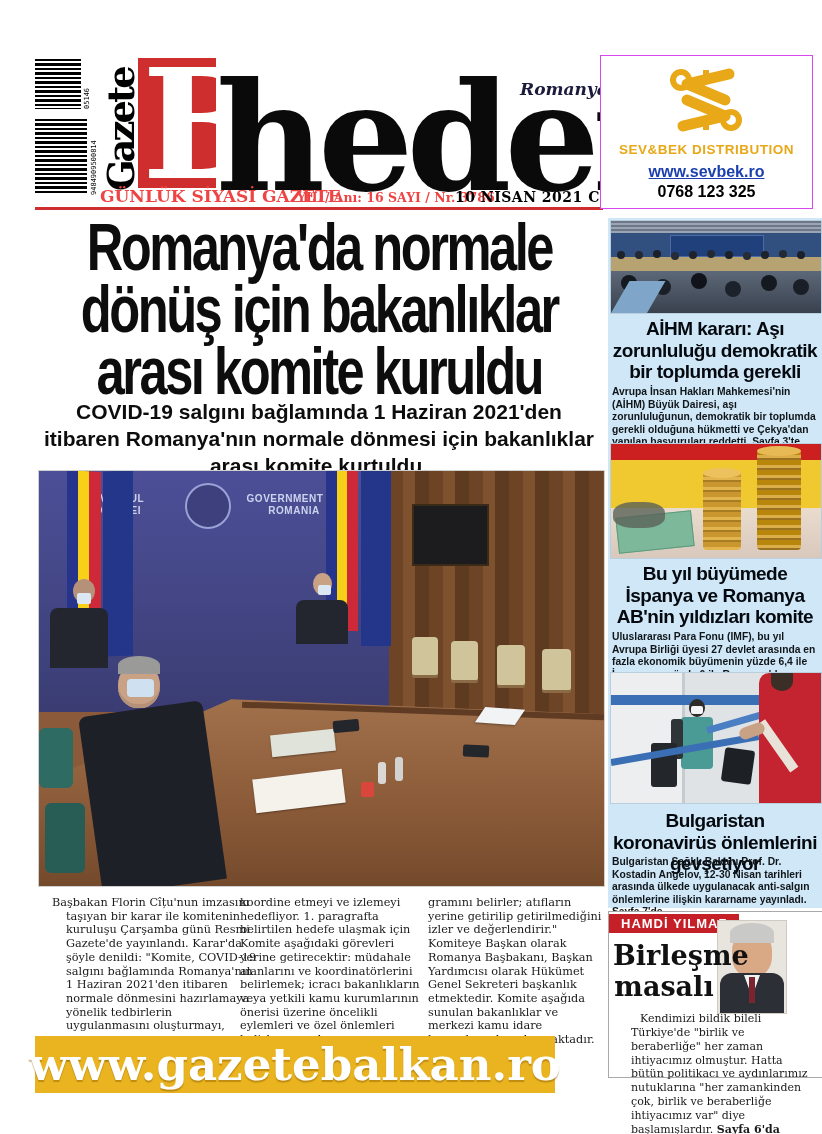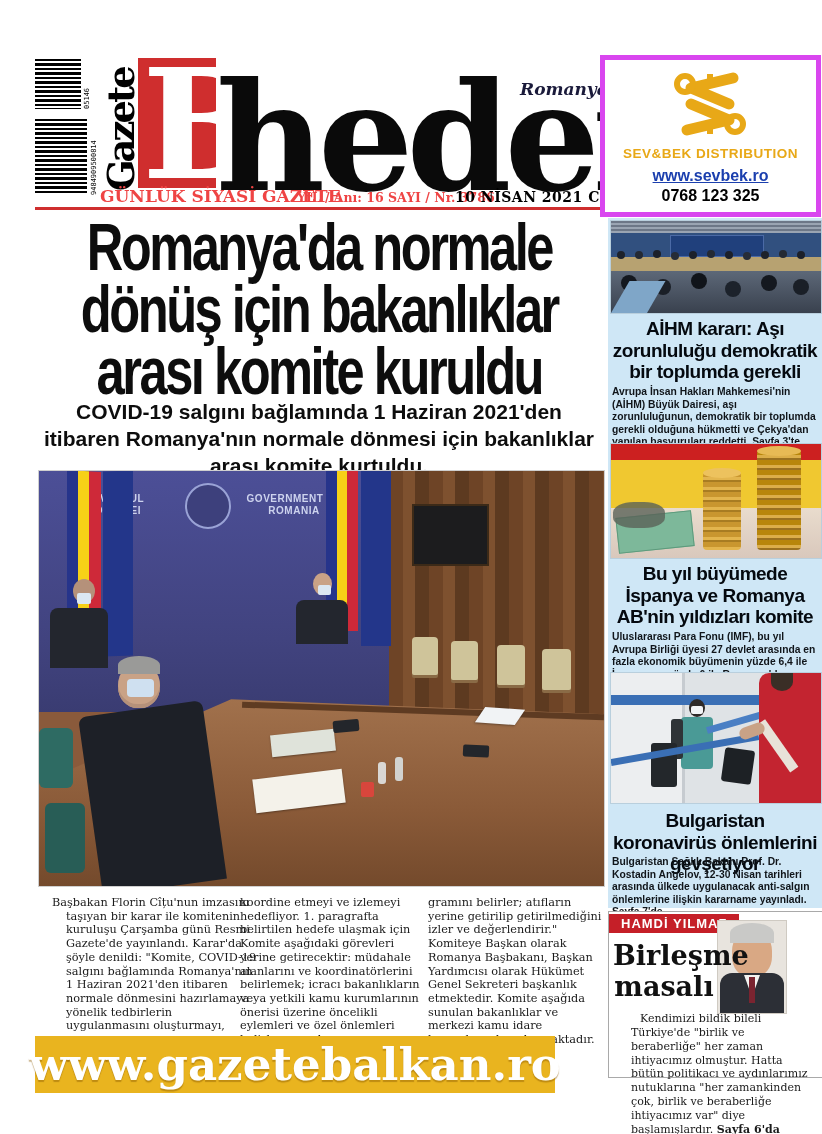--- a/index.html
+++ b/index.html
@@ -16,21 +16,21 @@
   .red-box{background:#cf2e2e;}
   .balkan-b{font-weight:bold;font-size:152px;color:#fff;line-height:118px;}
   .balkan-rest{font-weight:bold;font-size:150px;letter-spacing:-7px;color:#0a0a0a;line-height:110px;white-space:nowrap;}
   .romanya{font-style:italic;font-size:17px;font-weight:bold;color:#1a1a3a;}
   .tagline{font-weight:bold;font-size:17px;letter-spacing:0;color:#ef4444;}
   .issue{font-size:12.5px;font-weight:bold;color:#ef4444;}
   .date{font-weight:bold;font-size:14px;letter-spacing:0.5px;color:#000;}
   .red-rule{background:#cf2e2e;}
 
   
-  .ad-box{border:5px solid #d946ef;background:#fff;text-align:center;}
+  .ad-box{border:1px solid #d946ef;background:#fff;text-align:center;}
   .ad-name{color:#e8a817;font-family:"Liberation Sans",sans-serif;font-weight:bold;font-size:13.5px;letter-spacing:0.5px;}
   .ad-url{color:#1b3fae;font-family:"Liberation Sans",sans-serif;font-weight:bold;font-size:16px;text-decoration:underline;}
   .ad-phone{color:#000;font-family:"Liberation Sans",sans-serif;font-weight:bold;font-size:16px;}
 
   
   .headline{font-family:"Liberation Sans",sans-serif;font-weight:bold;color:#0d0d0d;
             text-align:center;font-size:61px;line-height:62px;letter-spacing:-3px;}
   .headline span{display:inline-block;transform:scale(0.83,1.08);white-space:nowrap;}
   .subhead{font-family:"Liberation Sans",sans-serif;font-weight:bold;font-size:21px;line-height:27px;
            text-align:center;color:#0d0d0d;}

